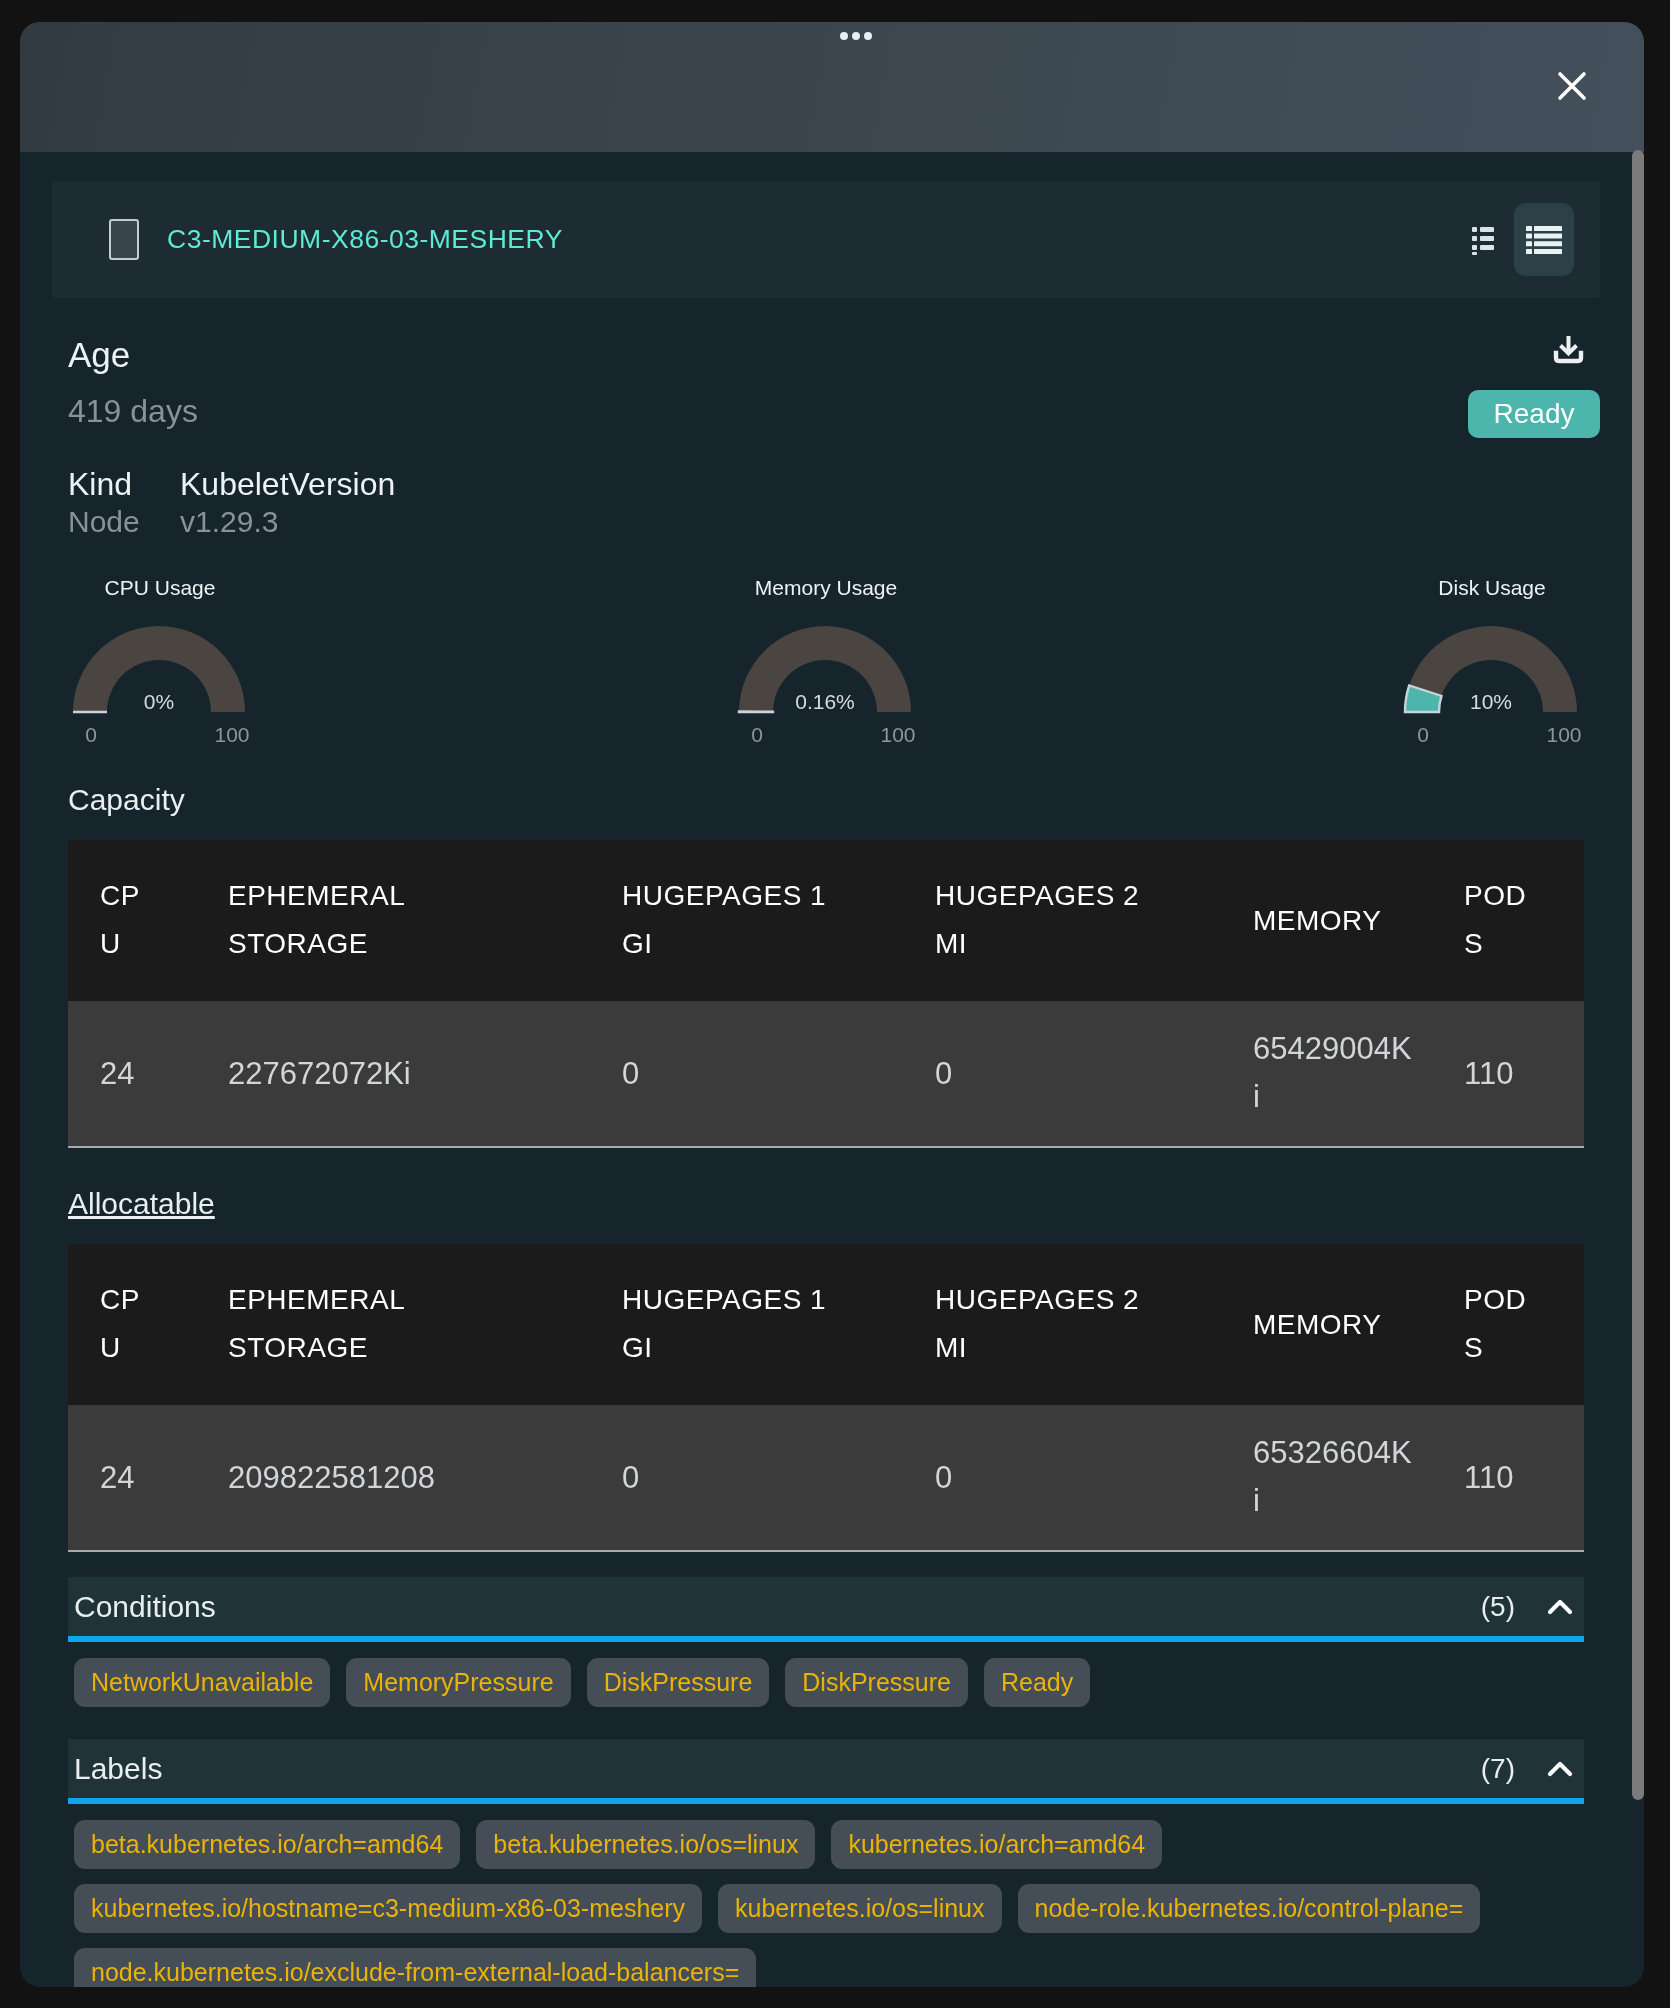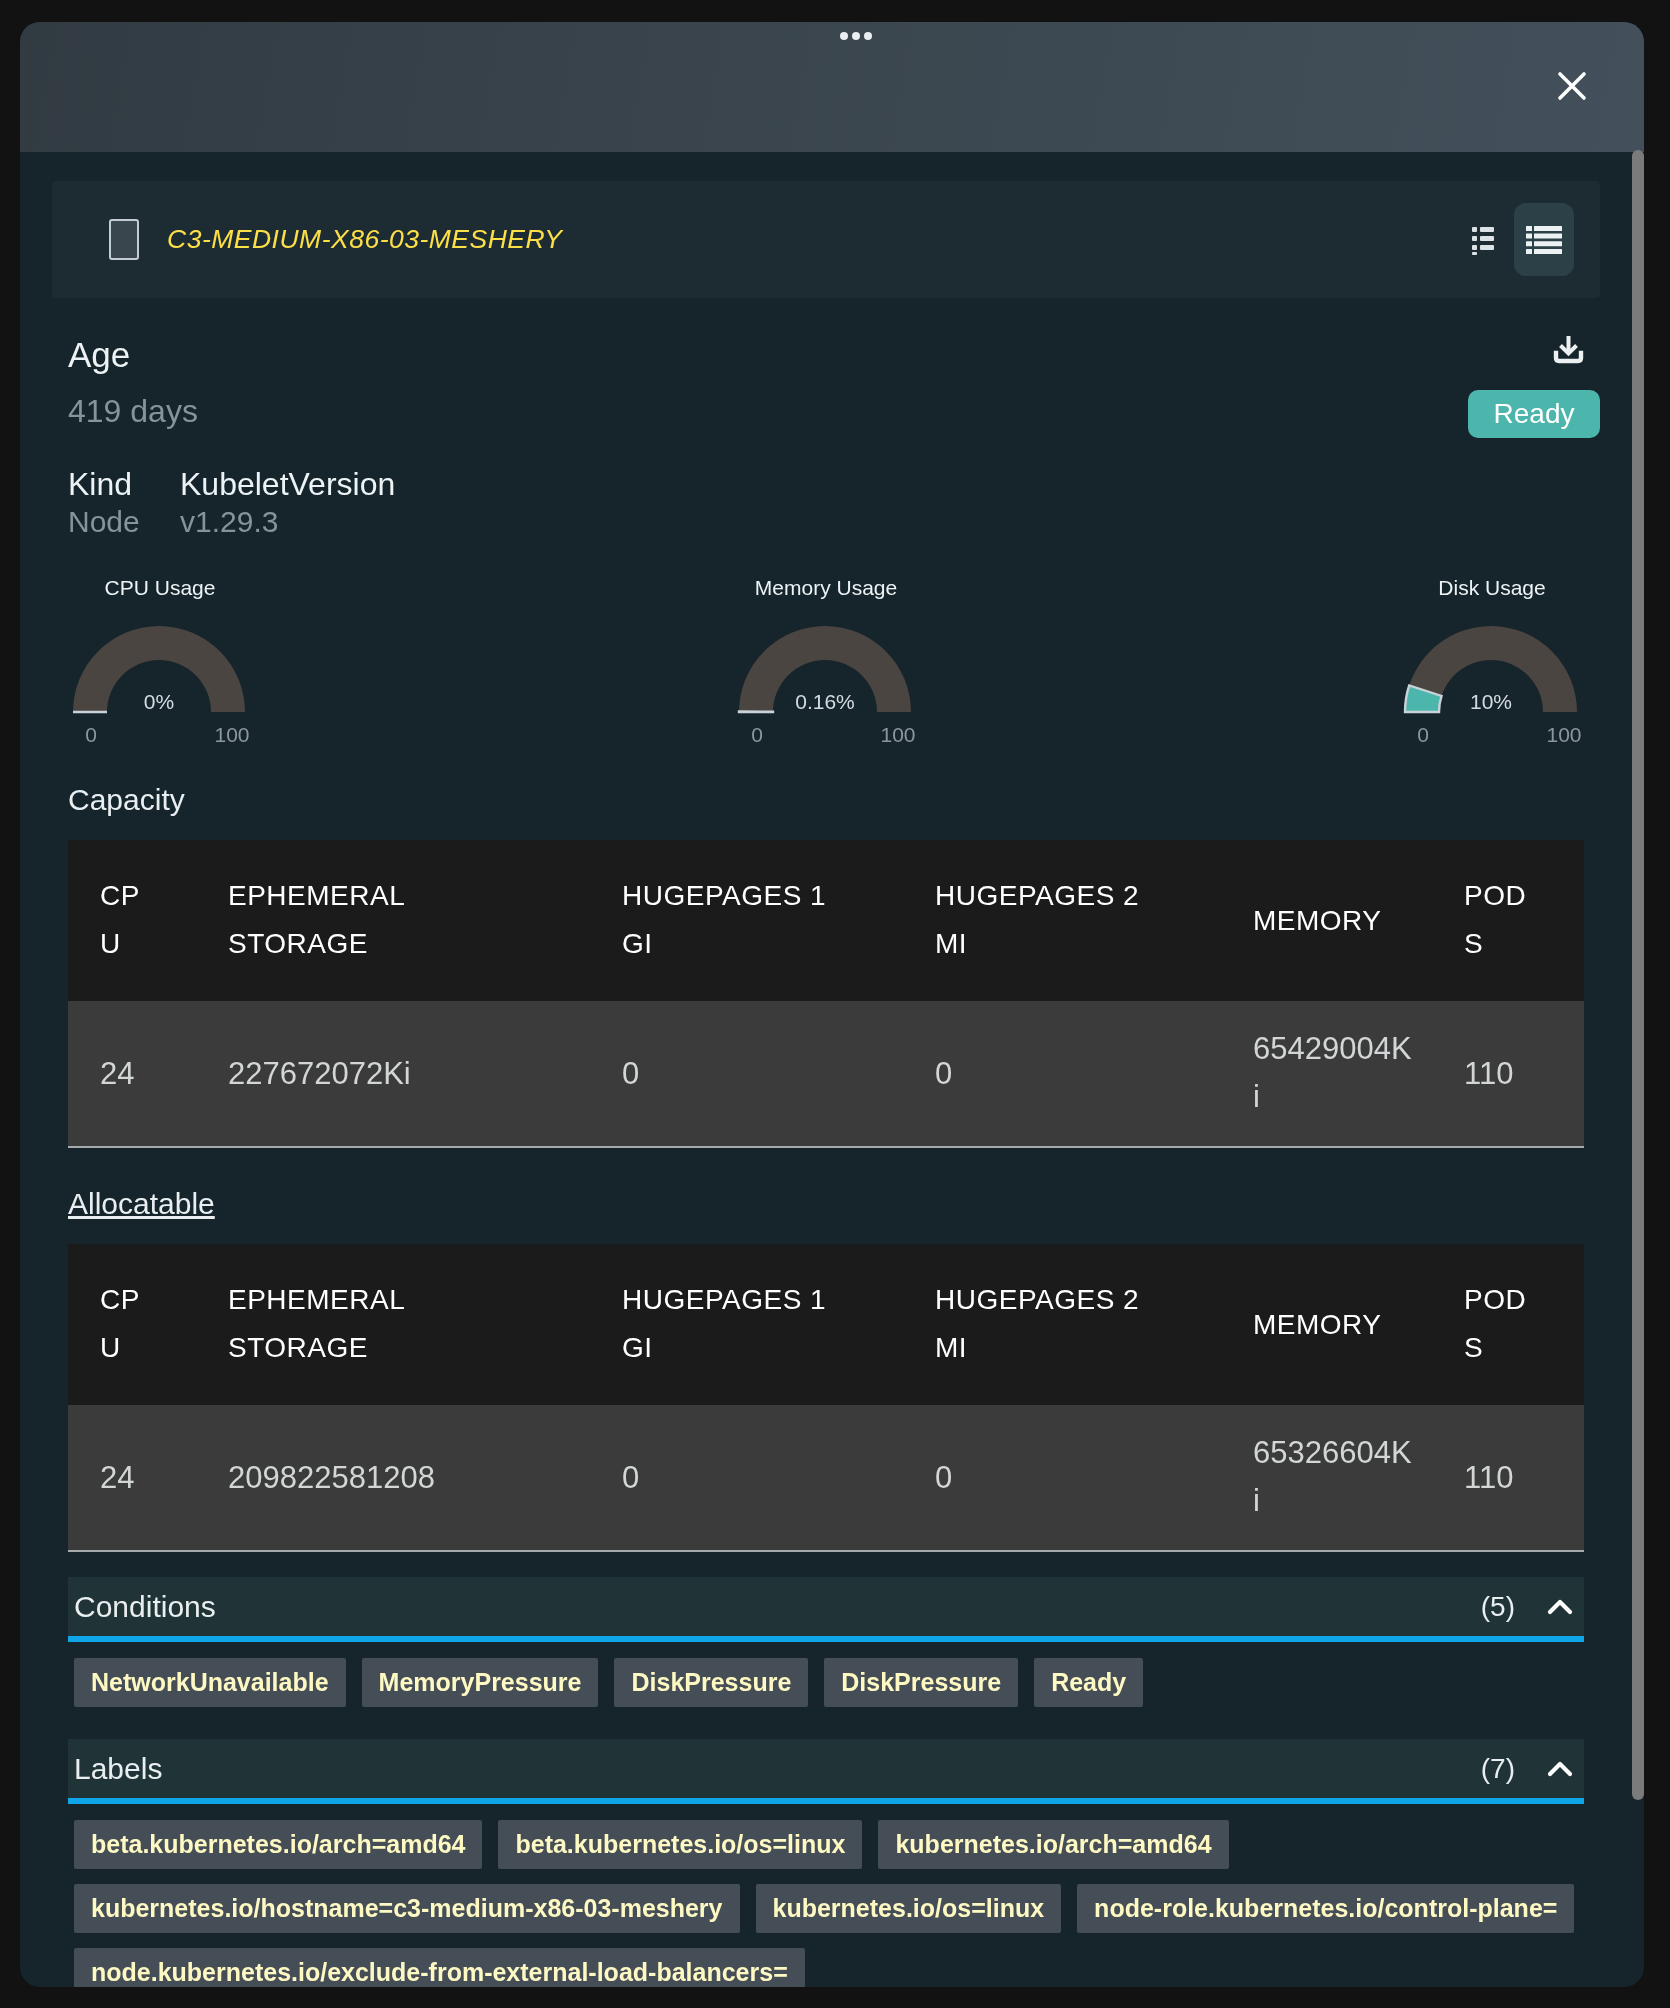--- a/index.html
+++ b/index.html
@@ -36,21 +36,21 @@
   
   .node-panel {
     height:117px; background:#1D2B33; border-radius:4px;
     display:flex; align-items:center;
     padding:0 26px 0 57px;
   }
   .checkbox {
     width:30px; height:41px; border:2.5px solid #C3CCD2; border-radius:3px;
     background:#39464E; display:inline-block; flex:none;
   }
-  .node-title { margin-left:28px; font-size:26.5px; letter-spacing:0.5px; color:#fde047;font-style:italic; }
+  .node-title { margin-left:28px; font-size:26.5px; letter-spacing:0.5px; color:#5eead4; }
   .spacer { flex:1; }
   .icon-small-list { margin-right:20px; display:flex; flex:none; }
   .view-btn {
     width:60px; height:73px; border:none; border-radius:12px;
     background:#2C4147; display:flex; align-items:center; justify-content:center;
     cursor:pointer; flex:none;
   }
 
   .inner { margin:0 16px; }
 
@@ -118,24 +118,24 @@
     display:flex; align-items:center;
     padding:0 8px 0 6px;
     margin-top:25px;
   }
   .section-bar.labels { margin-top:32px; }
   .section-title { font-size:30px; color:#E9EFF0; flex:1; }
   .section-count { font-size:28px; color:#E9EFF0; }
   .section-bar svg { margin-left:29px; }
   .chip-row { display:flex; flex-wrap:wrap; gap:15px 16px; padding:16px 0 0 6px; }
   .chip {
-    height:49px; border-radius:2px; background:#454E57;
-    color:#fef9c3; font-size:25px;
+    height:49px; border-radius:11px; background:#454E57;
+    color:#eab308; font-size:25px;
     display:flex; align-items:center; padding:0 17px;
-    white-space:nowrap; flex:none;font-weight:bold;
+    white-space:nowrap; flex:none;
   }
 
   .scroll-thumb {
     position:absolute; left:1612px; top:128px;
     width:12px; height:1650px;
     background:#7B7B7B; border-radius:6px;
   }
 </style>
 </head>
 <body>

